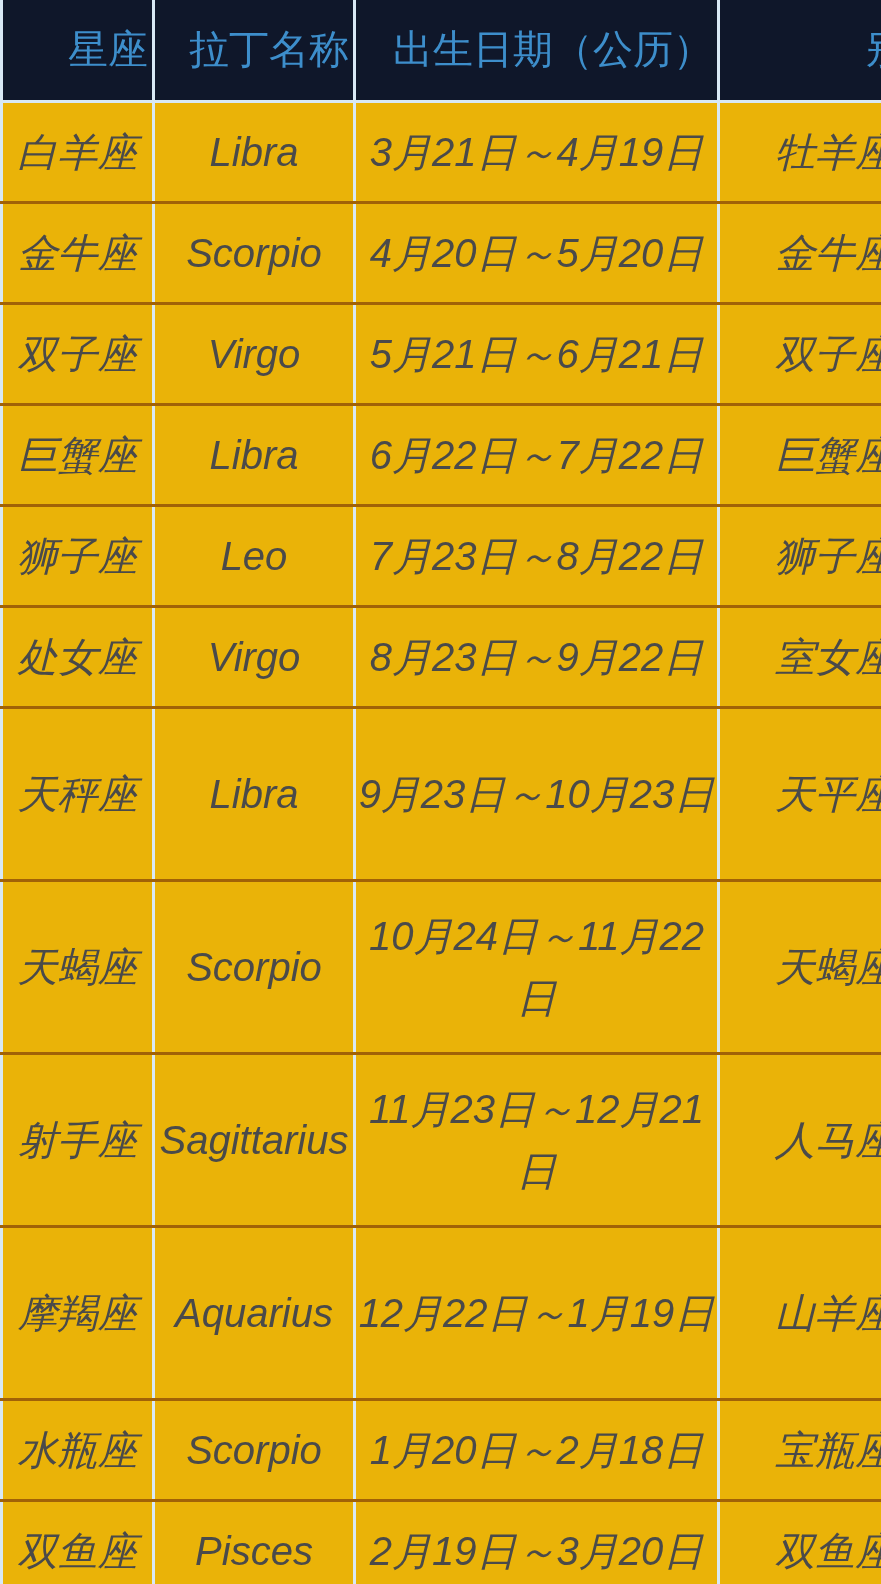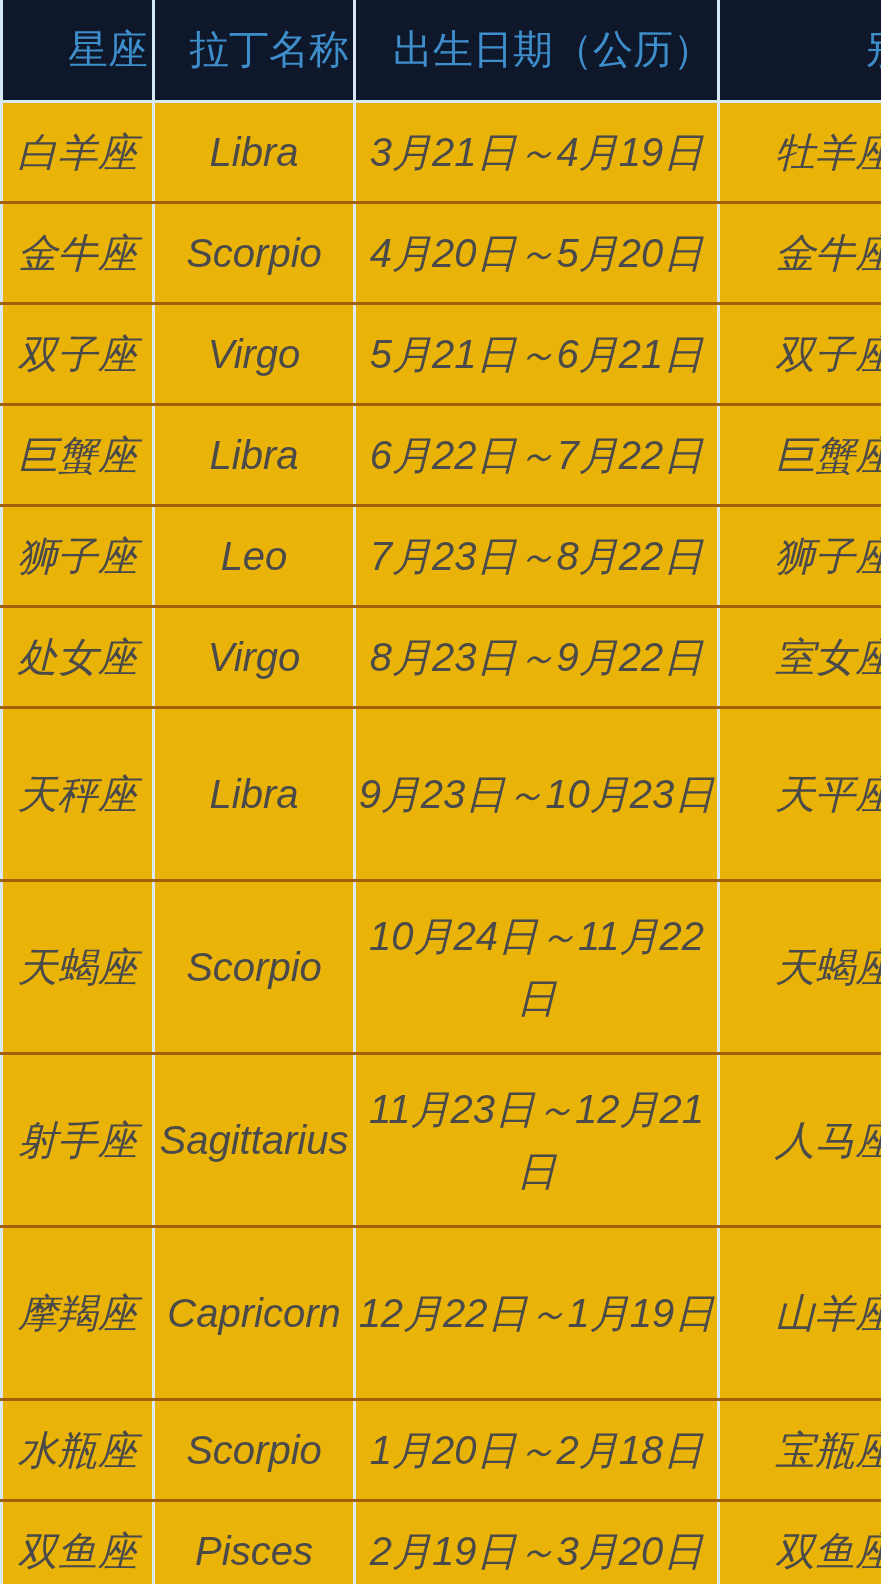--- a/index.html
+++ b/index.html
@@ -134,21 +134,21 @@
           <td>天蝎座</td>
         </tr>
         <tr class="tall">
           <td>射手座</td>
           <td class="cell-latin">Sagittarius</td>
           <td>11月23日～12月21日</td>
           <td>人马座</td>
         </tr>
         <tr class="tall">
           <td>摩羯座</td>
-          <td class="cell-latin">Capricorn</td>
+          <td class="cell-latin">Aquarius</td>
           <td>12月22日～1月19日</td>
           <td>山羊座</td>
         </tr>
         <tr>
           <td>水瓶座</td>
           <td class="cell-latin">Scorpio</td>
           <td>1月20日～2月18日</td>
           <td>宝瓶座</td>
         </tr>
         <tr>

